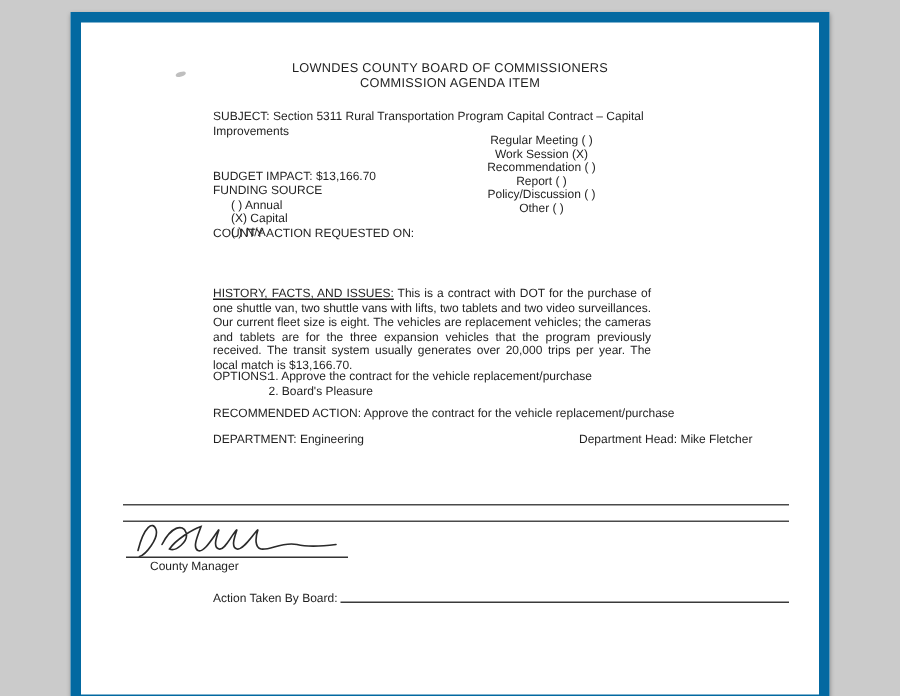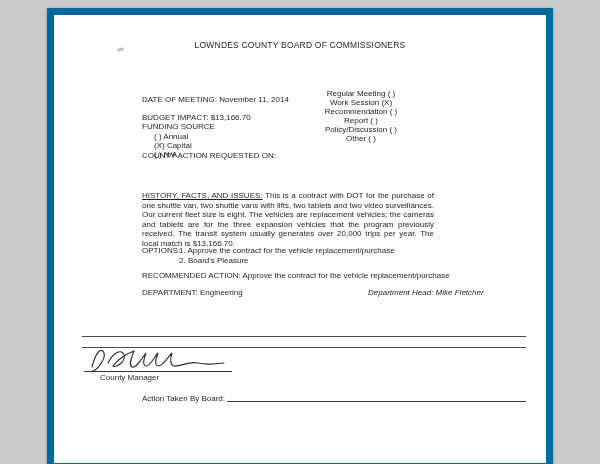--- a/index.html
+++ b/index.html
@@ -28,52 +28,53 @@
   .row{display:flex;}
   .caction{display:flex;}
   .caction .lblspan{white-space:nowrap;margin-right:4px;}
   .history{width:292px;text-align:justify;}
   .opts{display:flex;}
   .opts .lblspan{width:37px;flex:none;}
   .hrline{height:0;border-top:1px solid #4a4a4a;}
   .fill-line{flex:1;border-bottom:1px solid #3a3a3a;margin-left:2px;height:7px;}
   .sig-line{height:0;border-top:1px solid #333;}
   .dept{position:relative;width:300px;}
-  .dept .head{position:absolute;left:226px;top:0;white-space:nowrap;font-style:italic;}
+  .dept .head{position:absolute;left:244px;top:0;white-space:nowrap;}
   .artifact{
     width:7px;height:3px;border-radius:50%;
     background:#8b8b8b;opacity:.55;transform:rotate(-18deg);
   }
   .nowrap{white-space:nowrap;}
 </style>
 </head>
 <body>
 
 <div class="page">
 
   <div class="artifact abs" style="left:63px;top:33px;"></div>
 
   <div class="abs center hdr" style="top:26px;">
     <div>LOWNDES COUNTY BOARD OF COMMISSIONERS</div>
+    <div>COMMISSION AGENDA ITEM</div>
   </div>
 
+  <div class="abs" style="left:88px;top:58px;width:300px;">
+    <span>SUBJECT:</span>
+    <span>Section 5311 Rural Transportation Program Capital Contract – Capital Improvements</span>
+  </div>
 
   <div class="abs rightcol" style="right:120px;top:74px;width:130px;">
     <div>Regular Meeting ( )</div>
     <div>Work Session (X)</div>
     <div>Recommendation ( )</div>
     <div>Report ( )</div>
     <div>Policy/Discussion ( )</div>
     <div>Other ( )</div>
   </div>
 
-  <div class="abs nowrap" style="left:88px;top:80px;">
-    <span>DATE OF MEETING:</span>
-    <span>November 11, 2014</span>
-  </div>
 
   <div class="abs nowrap" style="left:88px;top:98px;">
     <span>BUDGET IMPACT:</span>
     <span>$13,166.70</span>
   </div>
 
   <div class="abs" style="left:88px;top:107px;">
     <div>FUNDING SOURCE</div>
     <div class="indent">( ) Annual</div>
     <div class="indent">(X) Capital</div>

